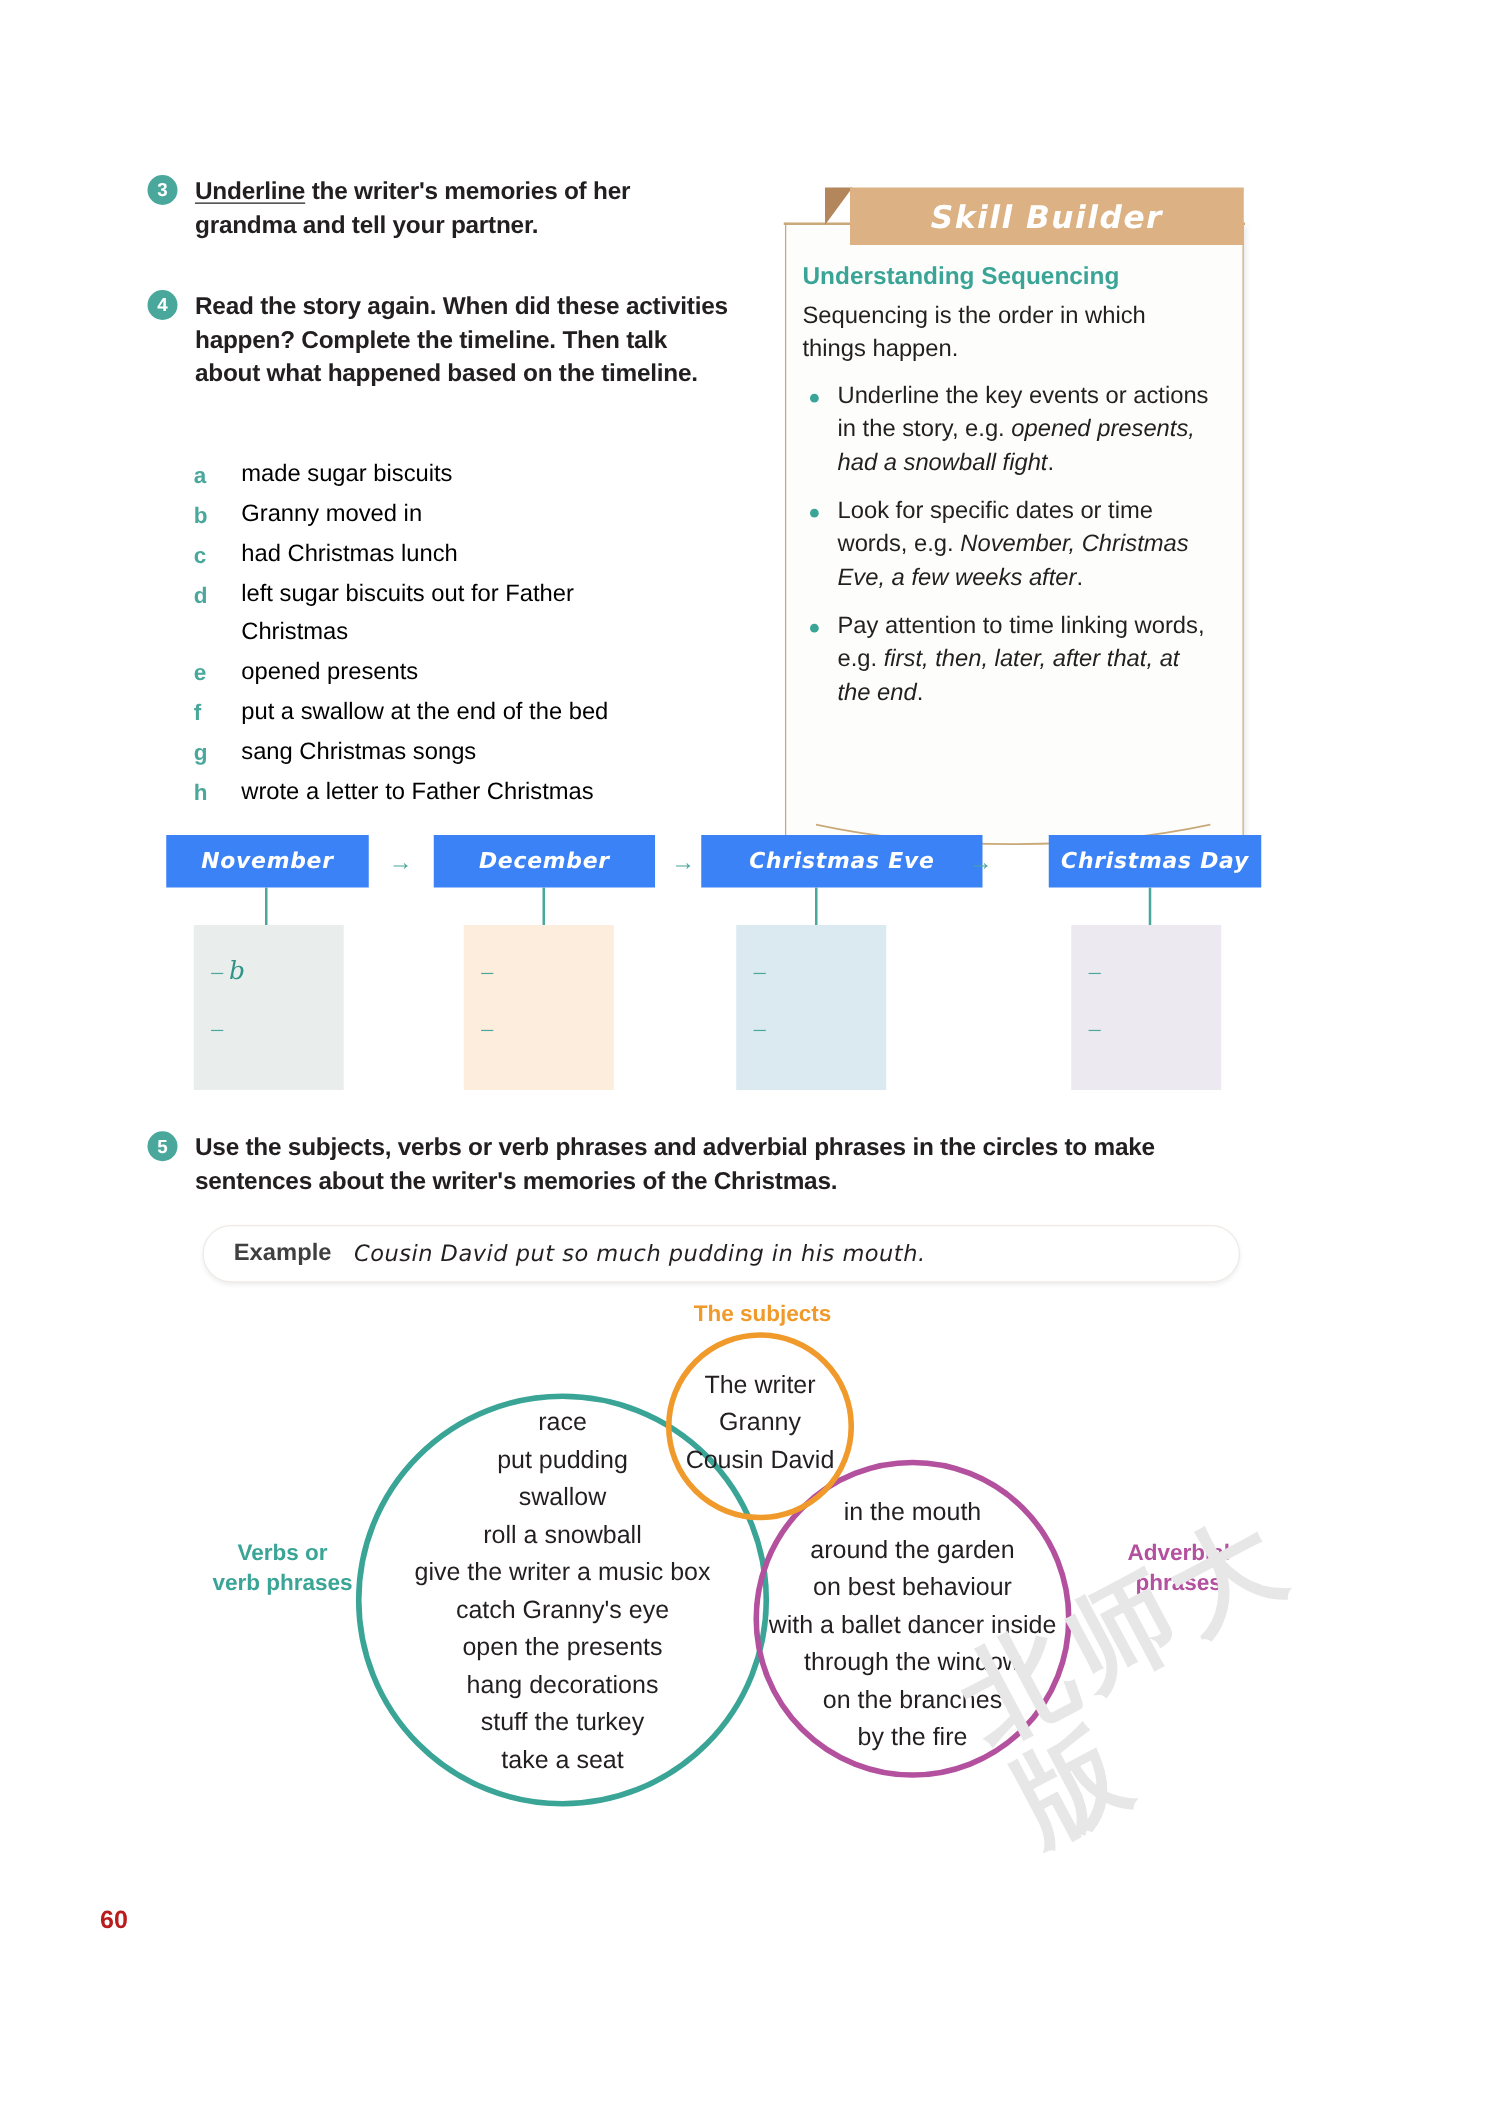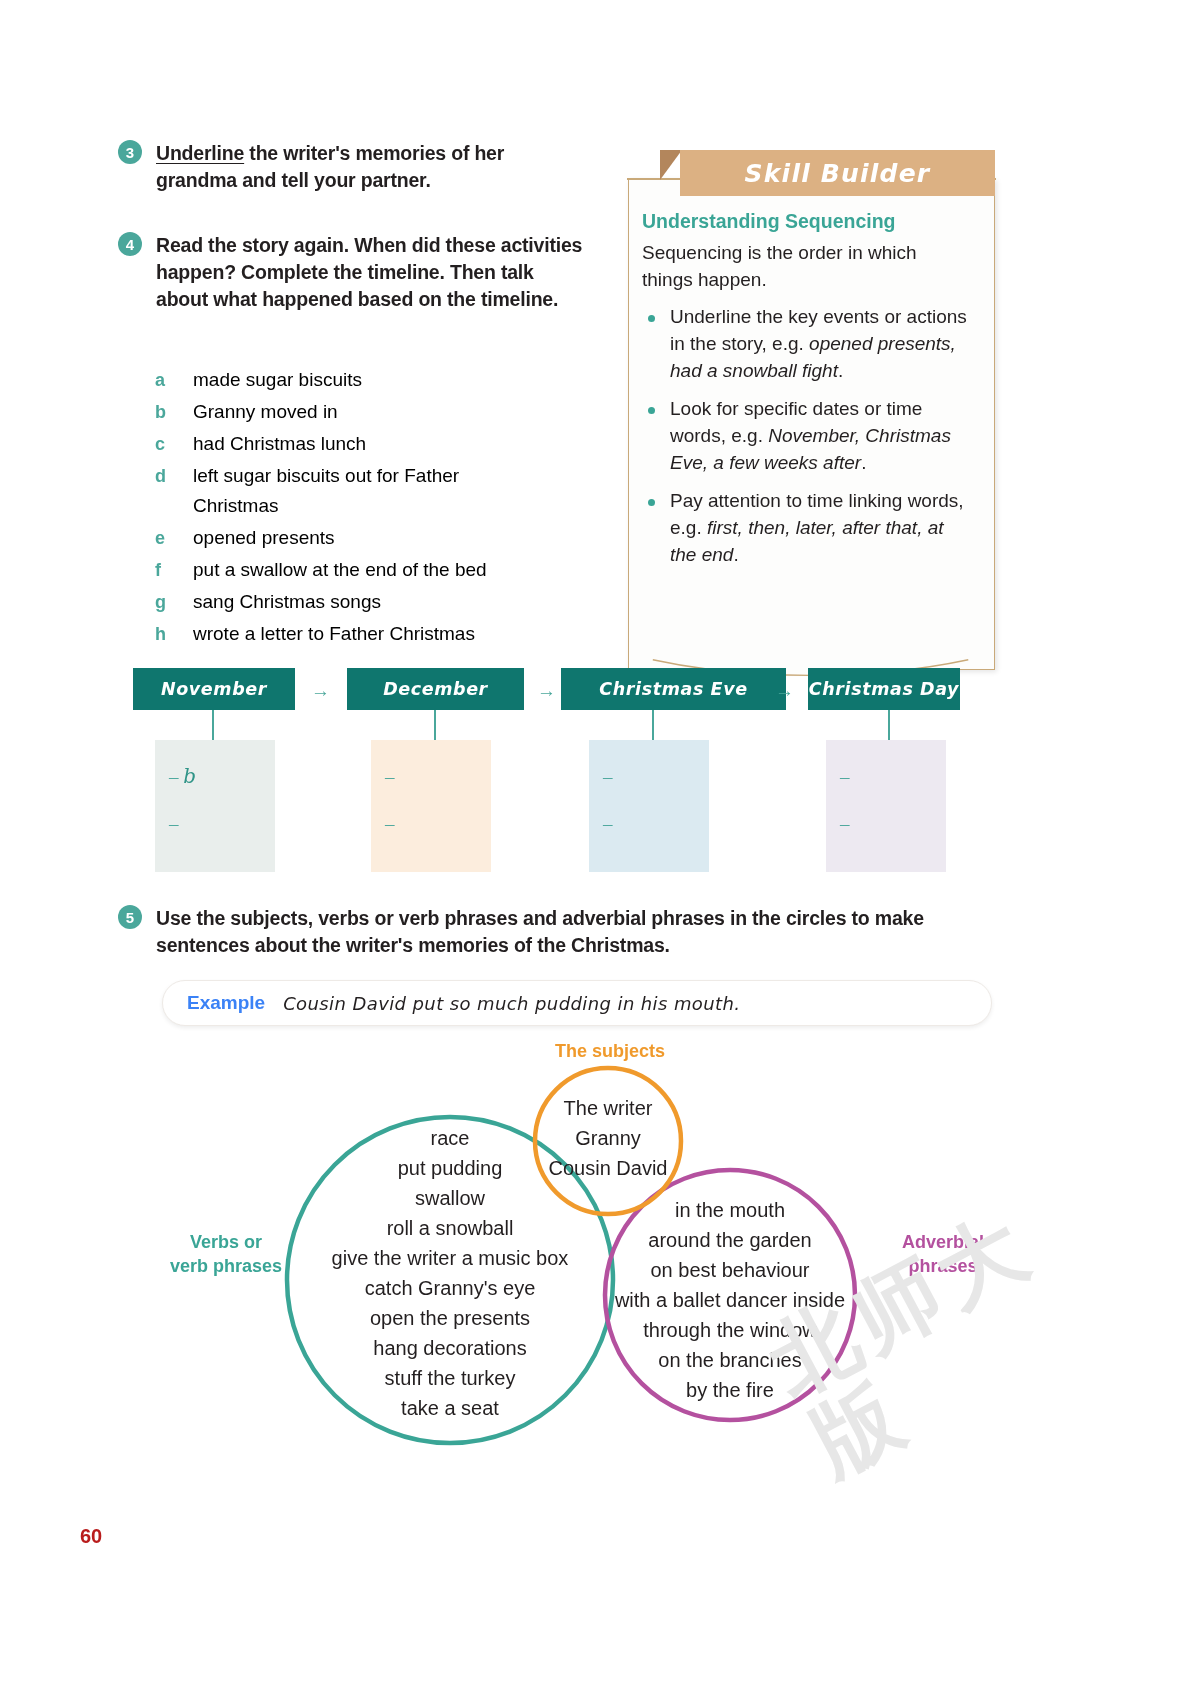--- a/index.html
+++ b/index.html
@@ -169,21 +169,21 @@
     left: 0px; bottom: -14px;
     width: 375px; height: 26px;
     overflow: visible;
   }
 
   
   #timeline { left: 133px; top: 668px; width: 845px; height: 215px; }
   .tl-col { position: absolute; top: 0; }
   .tl-head {
     height: 42px;
-    background: #0f766e;
+    background: #3b82f6;
     color: #ffffff;
     display: flex;
     align-items: center;
     justify-content: center;
     font-family: "DejaVu Sans", sans-serif;
     font-style: italic;
     font-weight: bold;
     font-size: 17.5px;
     letter-spacing: 0.6px;
   }
@@ -233,21 +233,21 @@
     border: 1.4px solid #eeeae6;
     border-radius: 23px;
     box-shadow: 0 2px 4px rgba(0,0,0,0.07);
     display: flex;
     align-items: center;
     padding-left: 24px;
     box-sizing: border-box;
     gap: 18px;
   }
   .example-label {
-    color: #3b82f6;
+    color: #404040;
     font-weight: bold;
     font-size: 19px;
   }
   .example-sentence {
     font-family: "DejaVu Sans", sans-serif;
     font-style: italic;
     font-size: 18px;
     letter-spacing: 0.4px;
     color: #231f20;
   }
@@ -390,21 +390,21 @@
     <div class="tl-col" style="left:428px; width:225px;border-radius:15px;">
       <div class="tl-head">Christmas Eve</div>
       <div class="tl-stem" style="left:91px;"></div>
       <div class="tl-box" style="left:28px; width:120px; background:#dbeaf1;">
         <div class="tl-dash"><span>–</span> <span class="tl-answer"></span></div>
         <div class="tl-dash"><span>–</span></div>
       </div>
     </div>
     <div class="tl-arrow" style="left:642px;"><span>→</span></div>
 
-    <div class="tl-col" style="left:675px; width:152px;">
+    <div class="tl-col" style="left:706px; width:170px;">
       <div class="tl-head">Christmas Day</div>
       <div class="tl-stem" style="left:80px;"></div>
       <div class="tl-box" style="left:18px; width:120px; background:#ede9f1;">
         <div class="tl-dash"><span>–</span> <span class="tl-answer"></span></div>
         <div class="tl-dash"><span>–</span></div>
       </div>
     </div>
   </div>
 
   <div class="abs task" id="ex5">

